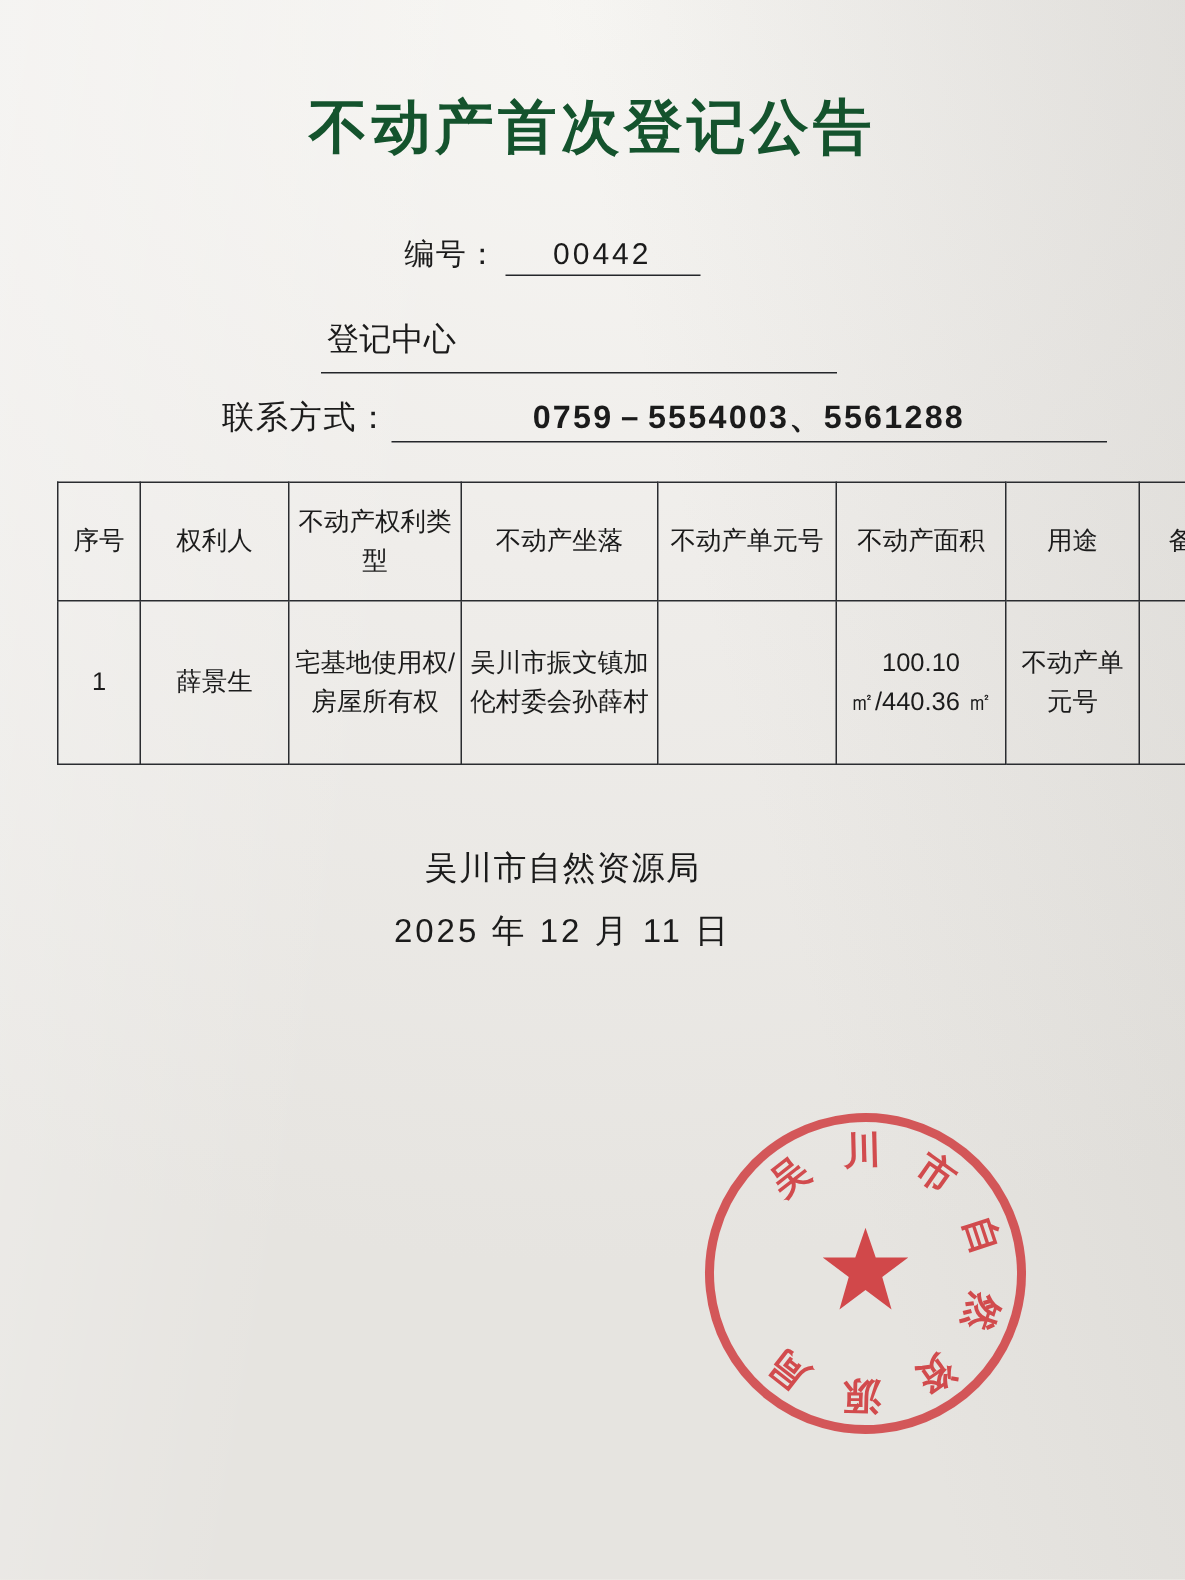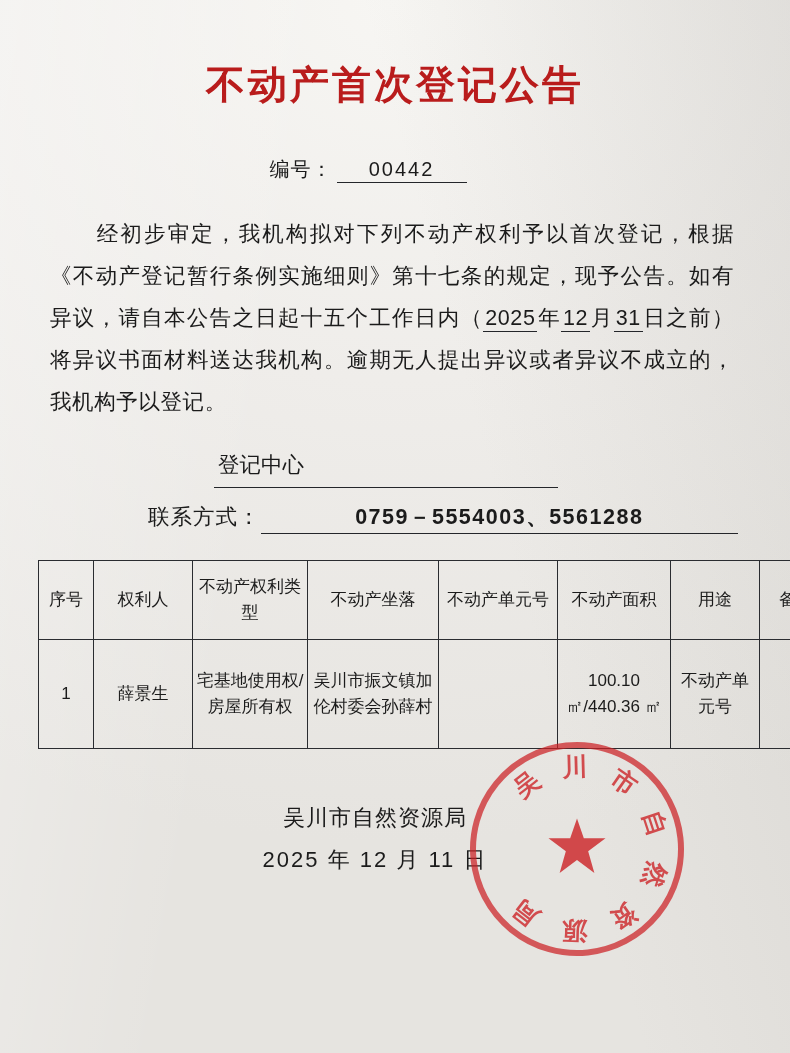--- a/index.html
+++ b/index.html
@@ -37,21 +37,21 @@
     padding: 0 38px;
     box-sizing: border-box;
   }
 
   .doc-title {
     text-align: center;
     font-size: 39px;
     font-weight: bold;
     letter-spacing: 3px;
     margin-top: 58px;
-    color: #b91c1c;
+    color: #14532d;
     font-family: "Liberation Sans", sans-serif;
   }
 
   .serial-row {
     margin-top: 44px;
     display: flex;
     justify-content: center;
     align-items: baseline;
     padding-right: 54px;
     font-size: 20px;
@@ -205,23 +205,20 @@
 
 <div class="sheet">
 
   <div class="doc-title">不动产首次登记公告</div>
 
   <div class="serial-row">
     <span class="serial-label">编号：</span>
     <span class="serial-value">00442</span>
   </div>
 
-  <div class="body-text">
-    <span class="indent"></span><span>经初步审定，我机构拟对下列不动产权利予以首次登记，根据《不动产登记暂行条例实施细则》第十七条的规定，现予公告。如有异议，请自本公告之日起十五个工作日内（</span><span class="u">2025</span><span>年</span><span class="u">12</span><span>月</span><span class="u">31</span><span>日之前</span><span>）将异议书面材料送达我机构。逾期无人提出异议或者异议不成立的，我机构予以登记。</span>
-  </div>
 
   <div class="address-block">
     <div>
       <span class="addr-line2">登记中心</span>
     </div>
   </div>
 
   <div class="contact-row">
     <span class="contact-label">联系方式：</span>
     <span class="contact-value">0759－5554003、5561288</span>

